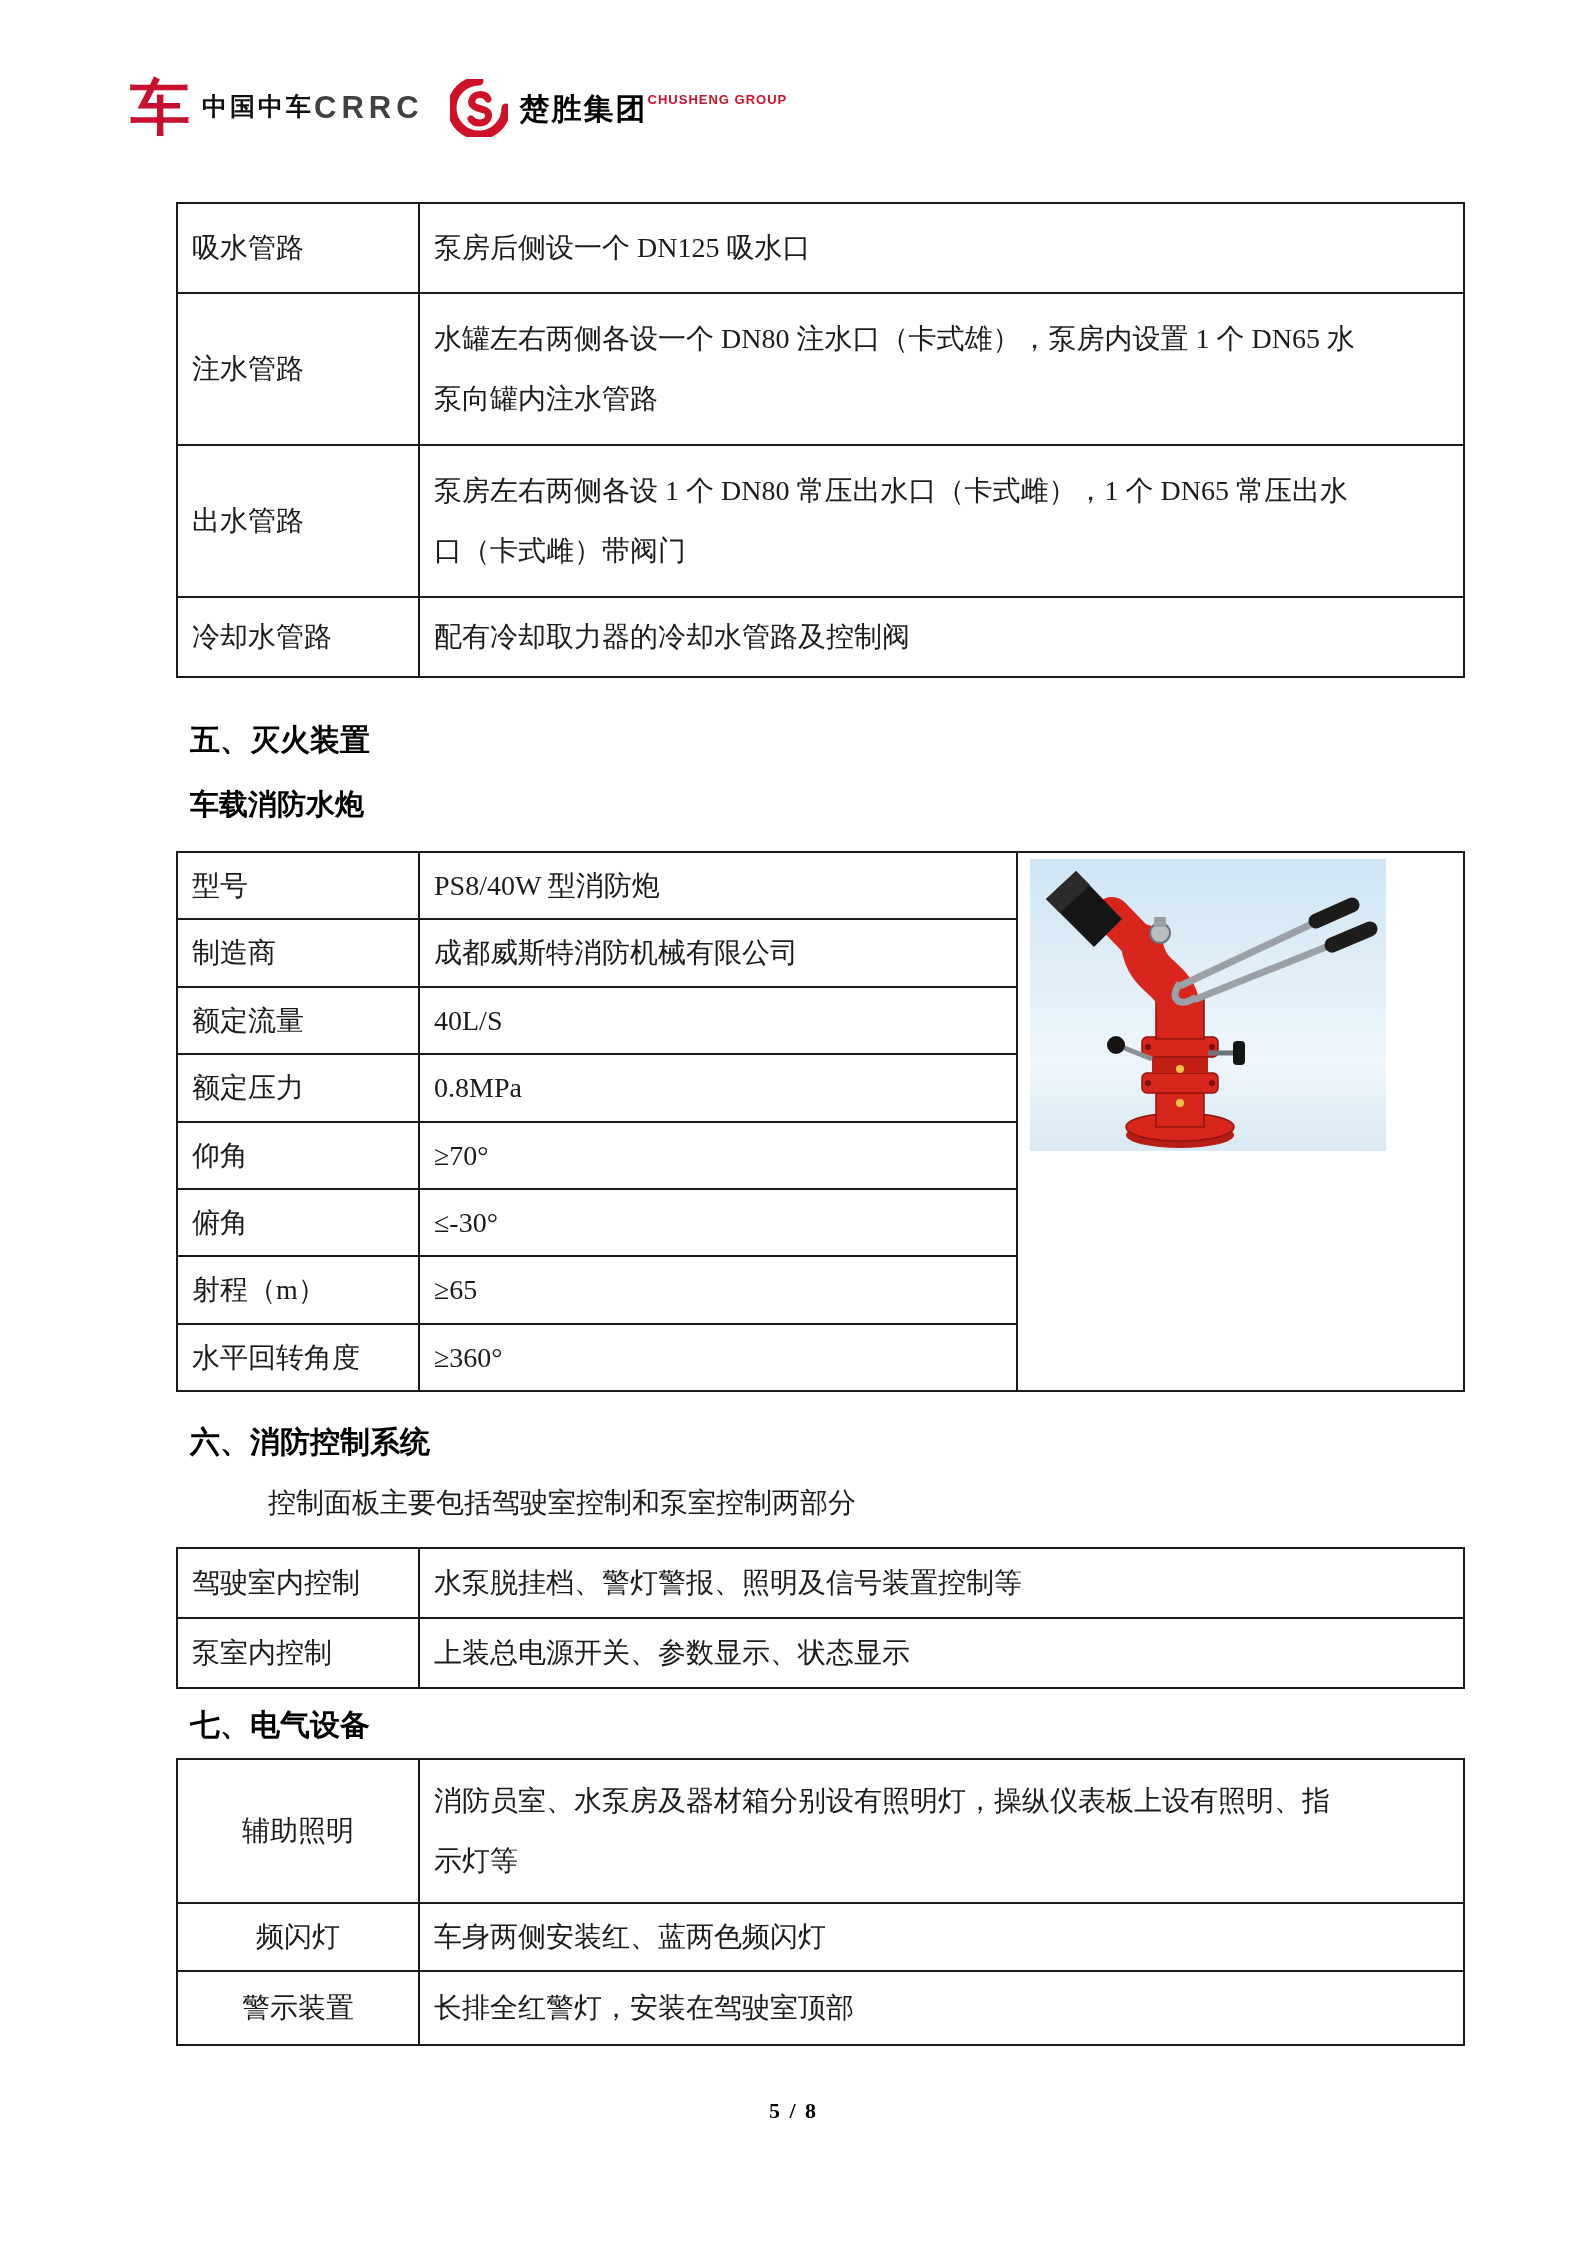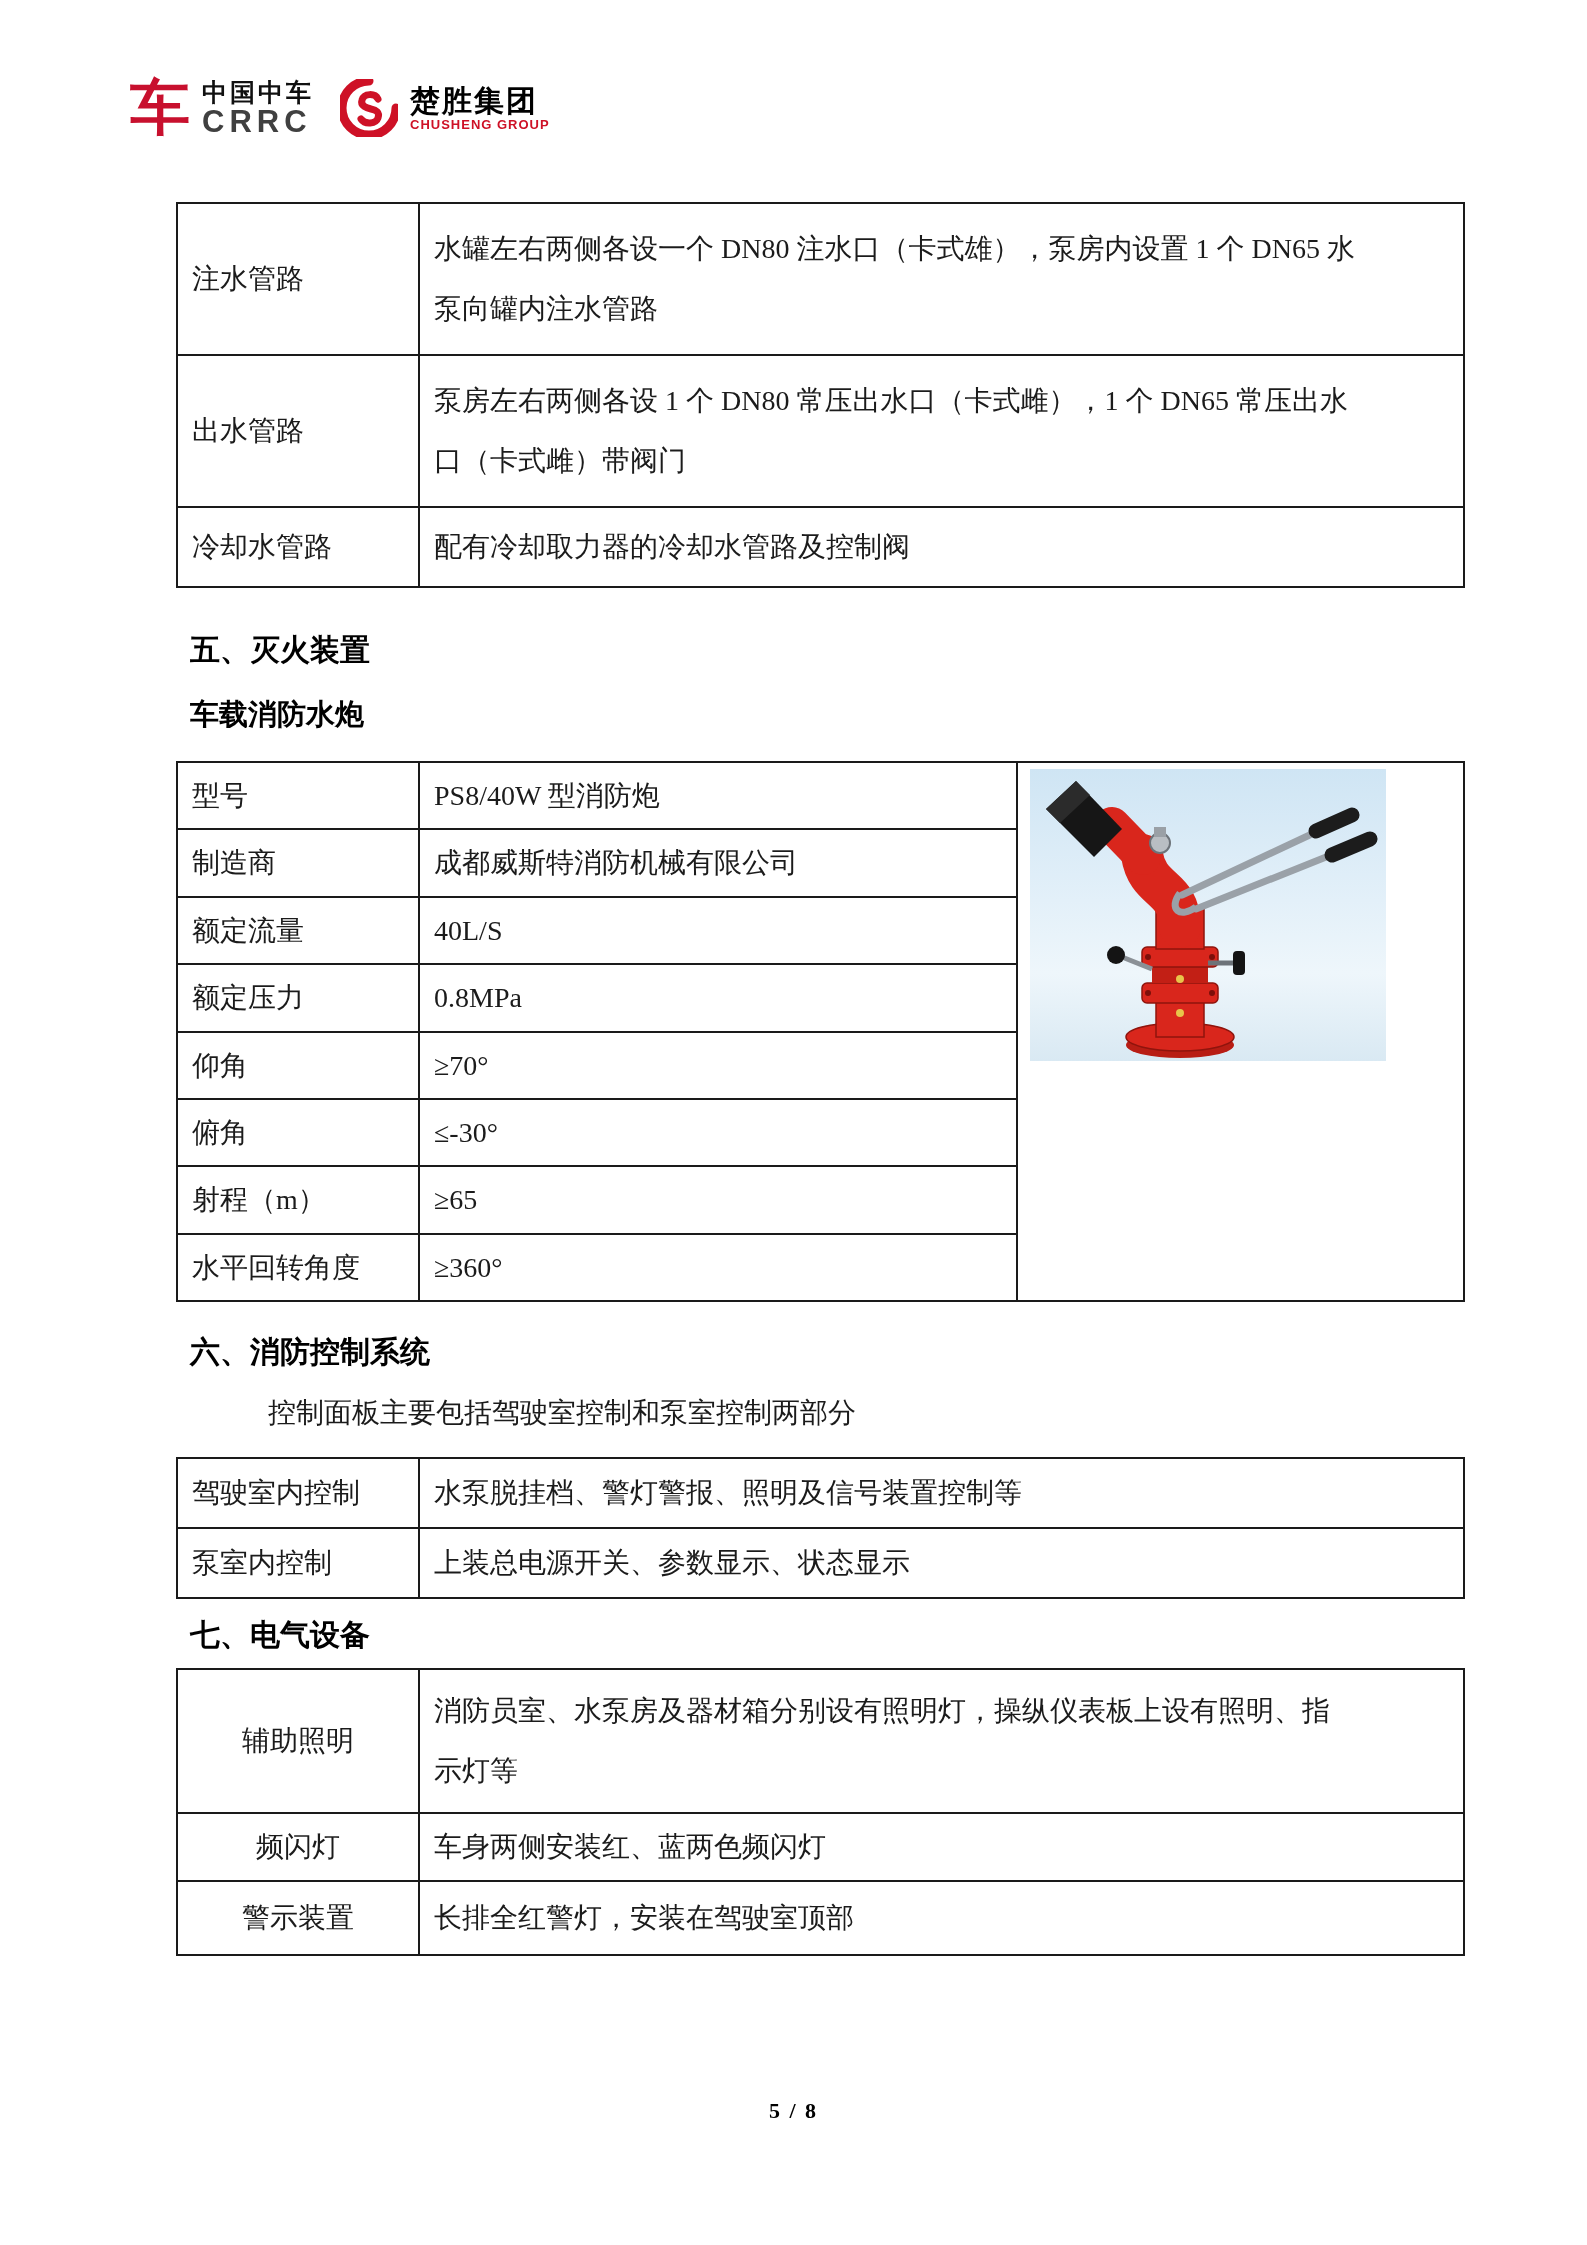--- a/index.html
+++ b/index.html
@@ -8,21 +8,21 @@
     width:1587px; height:2245px; position:relative; overflow:hidden;
     font-family:"Liberation Serif","DejaVu Serif",serif;
     color:#1b1b1b;
   }
   .content { padding:0 122px 0 176px; }
 
   
   .logo-bar { display:flex; align-items:center; gap:26px; margin:76px 0 0 130px; height:64px; }
   .logo-group { display:flex; align-items:center; gap:12px; }
   .crrc-mark { color:#C8102E; font-size:60px; font-weight:900; line-height:60px; font-family:"Liberation Sans",sans-serif; }
-  .logo-stack { display:flex; flex-direction:column; justify-content:center; }
+  .logo-stack { display:flex; flex-direction:row; justify-content:center; }
   .crrc-cn { font-size:25px; font-weight:bold; letter-spacing:3px; color:#101010; line-height:28px; font-family:"Liberation Sans",sans-serif; }
   .crrc-en { font-size:31px; font-weight:900; letter-spacing:5px; color:#404040; line-height:32px; font-family:"Liberation Sans",sans-serif; }
   .cs-mark { width:58px; height:58px; }
   .cs-cn { font-size:30px; font-weight:900; color:#000000; line-height:33px; letter-spacing:2px; font-family:"Liberation Sans",sans-serif; }
   .cs-en { font-size:13px; font-weight:bold; color:#CE1126; letter-spacing:1px; line-height:16px; font-family:"Liberation Sans",sans-serif; }
 
   
   table { border-collapse:collapse; width:1289px; table-layout:fixed; }
   td {
     border:2px solid #1a1a1a; font-size:28px; line-height:2.05;
@@ -84,20 +84,24 @@
         <span class="cs-cn">楚胜集团</span>
         <span class="cs-en">CHUSHENG GROUP</span>
       </span>
     </div>
   </div>
 
   <div class="content">
 
     <table class="tbl-piping">
       <tbody>
+          <tr class="single">
+        <td class="label">吸水管路</td>
+        <td>泵房后侧设一个 DN125 吸水口</td>
+      </tr>
       <tr class="double">
         <td class="label">注水管路</td>
         <td class="wrapv">水罐左右两侧各设一个 DN80 注水口（卡式雄），泵房内设置 1 个 DN65 水
 泵向罐内注水管路</td>
       </tr>
       <tr class="double">
         <td class="label">出水管路</td>
         <td class="wrapv">泵房左右两侧各设 1 个 DN80 常压出水口（卡式雌），1 个 DN65 常压出水
 口（卡式雌）带阀门</td>
       </tr>

